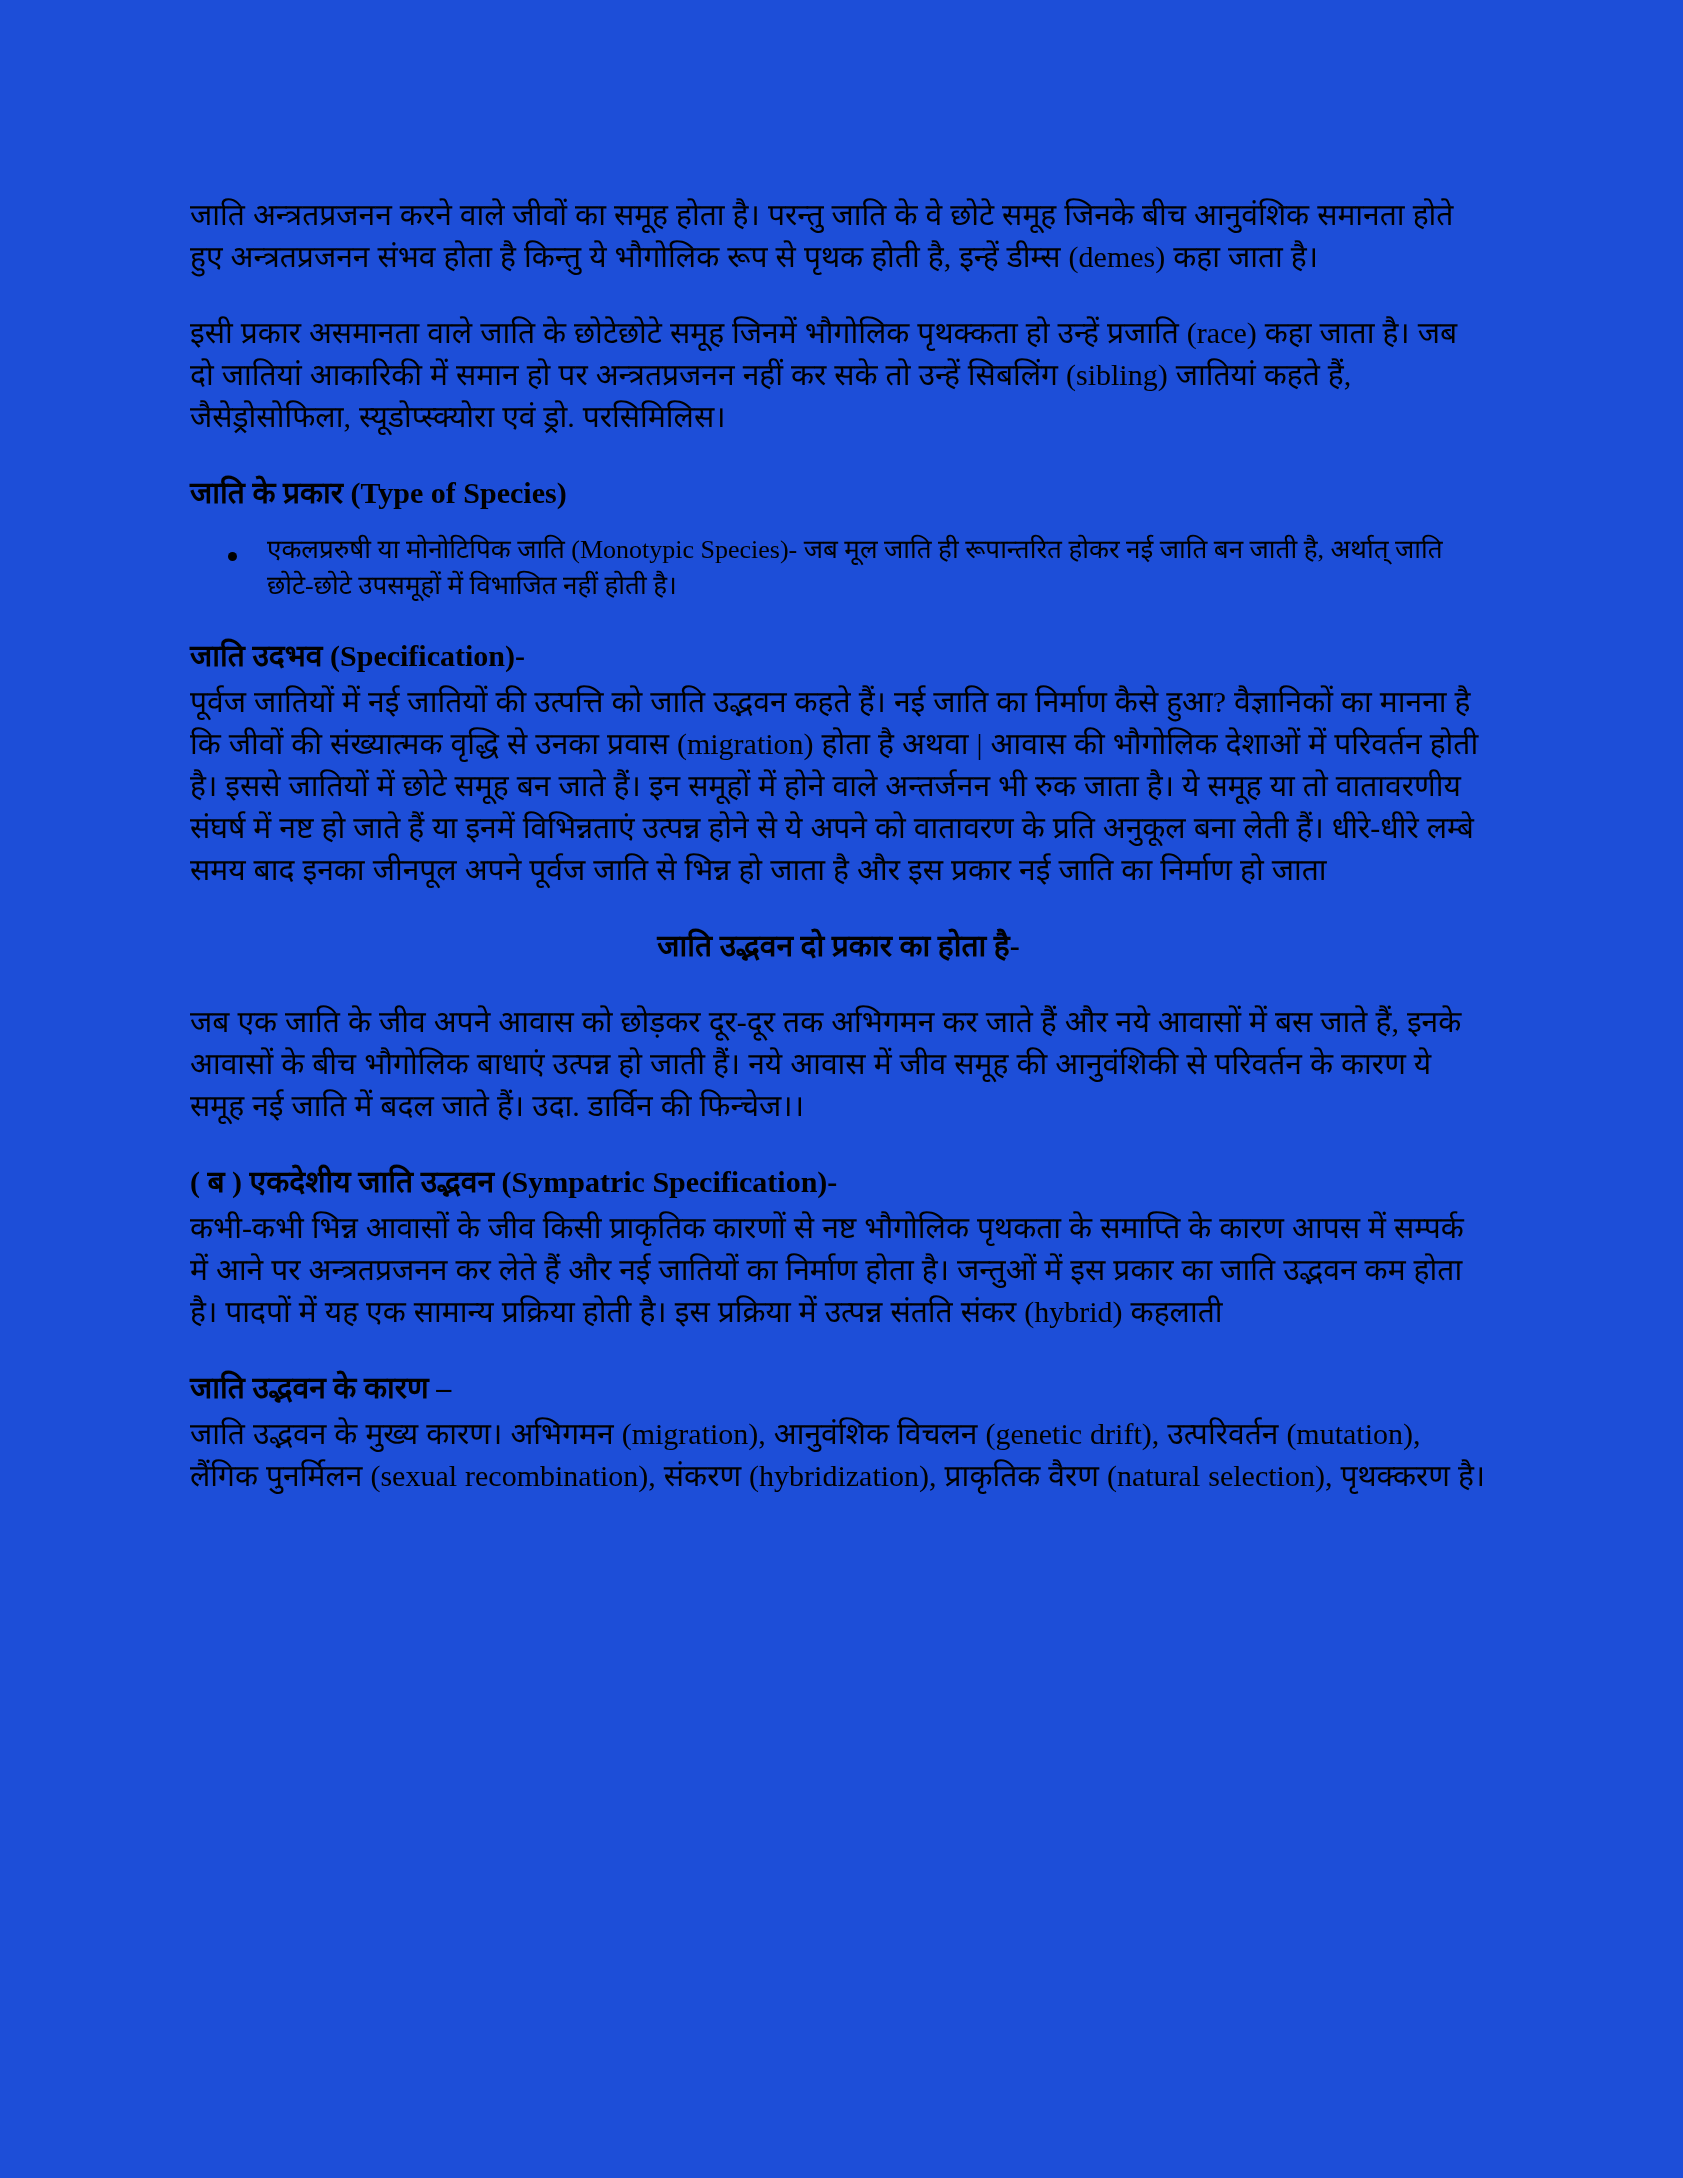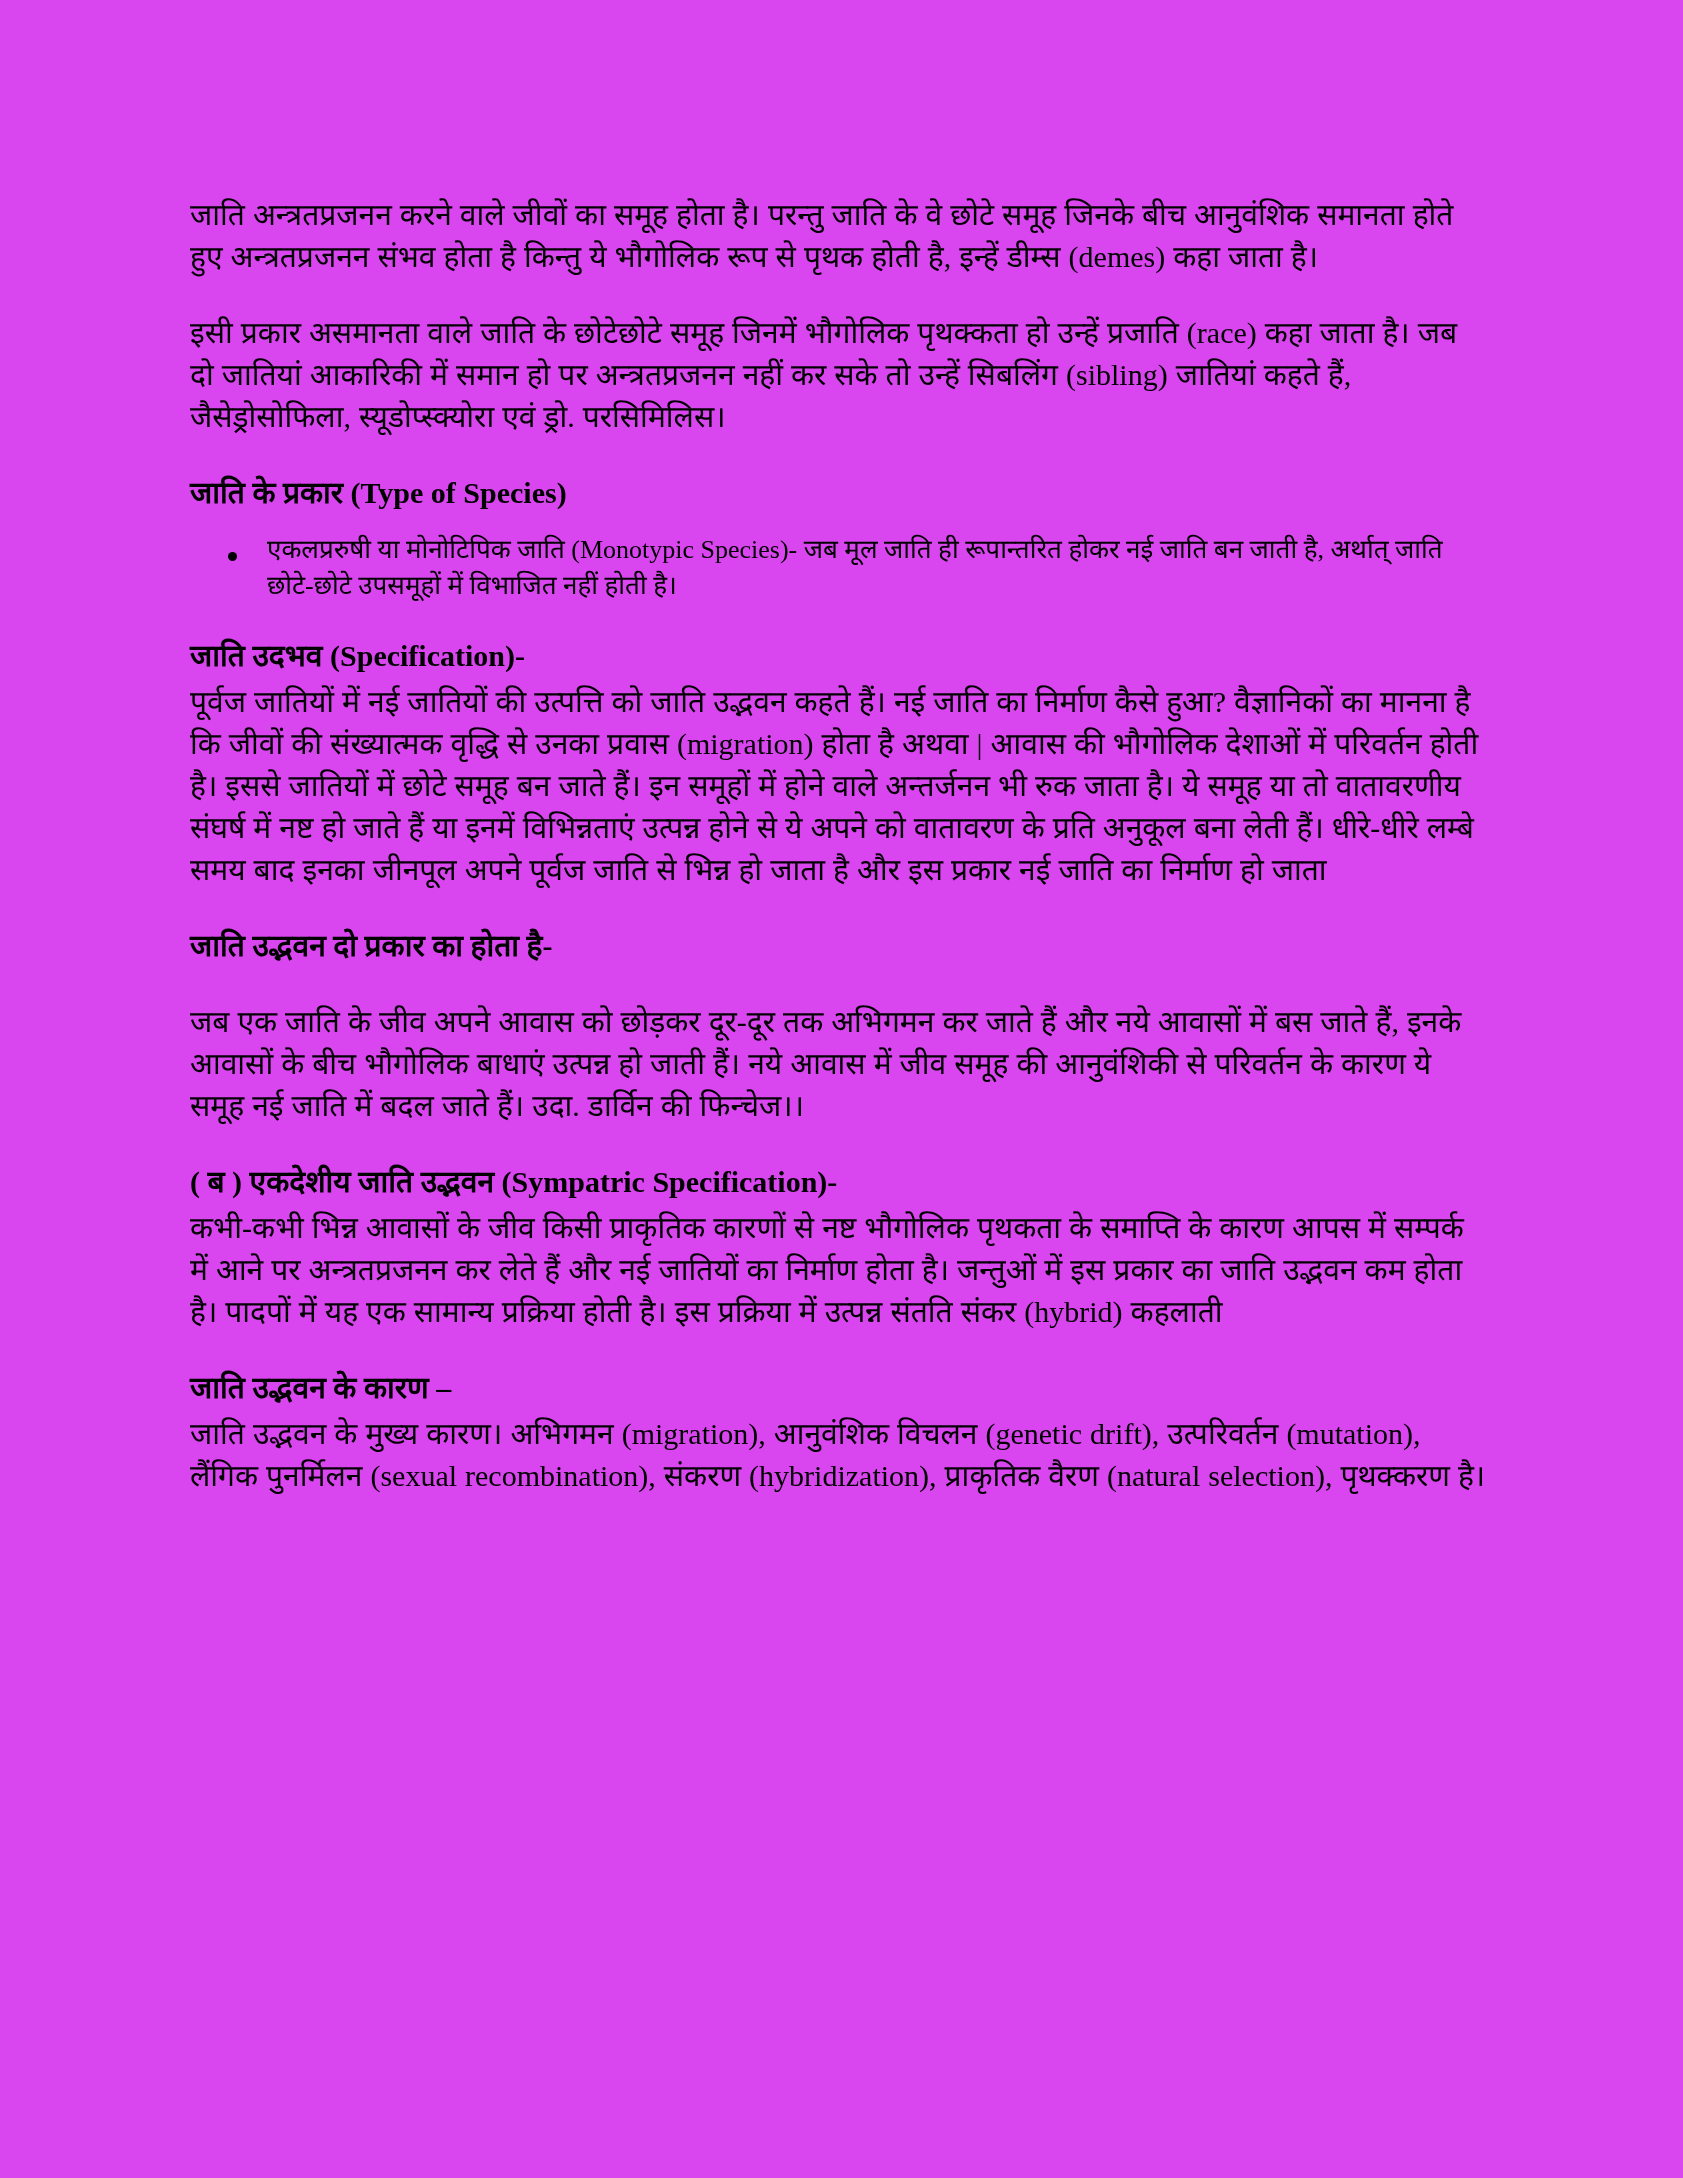--- a/index.html
+++ b/index.html
@@ -14,40 +14,41 @@
     font-family: "Liberation Serif", "DejaVu Serif", serif;
     color: #000000;
     -webkit-font-smoothing: antialiased;
   }
   .page {
     position: relative;
     box-sizing: border-box;
     width: 1683px;
     height: 2178px;
     padding: 194px 204px 0 190px;
-    background: #d946ef;
+    background: #1d4ed8;
   }
   .doc {
     width: 1297px;
   }
   .para {
     font-size: 30px;
     line-height: 1.40;
     margin: 0 0 34px 0;
     text-align: left;
     word-spacing: 0.5px;
   }
   .heading {
     font-size: 30px;
     line-height: 1.40;
     font-weight: bold;
     margin: 0 0 4px 0;
   }
   .heading.standalone {
     margin-bottom: 34px;
+    text-align: center;
   }
   .heading.gap-above {
     margin-top: 16px;
   }
   ul.bullets {
     list-style: none;
     margin: 18px 0 30px 0;
     padding: 0;
   }
   ul.bullets > li {

